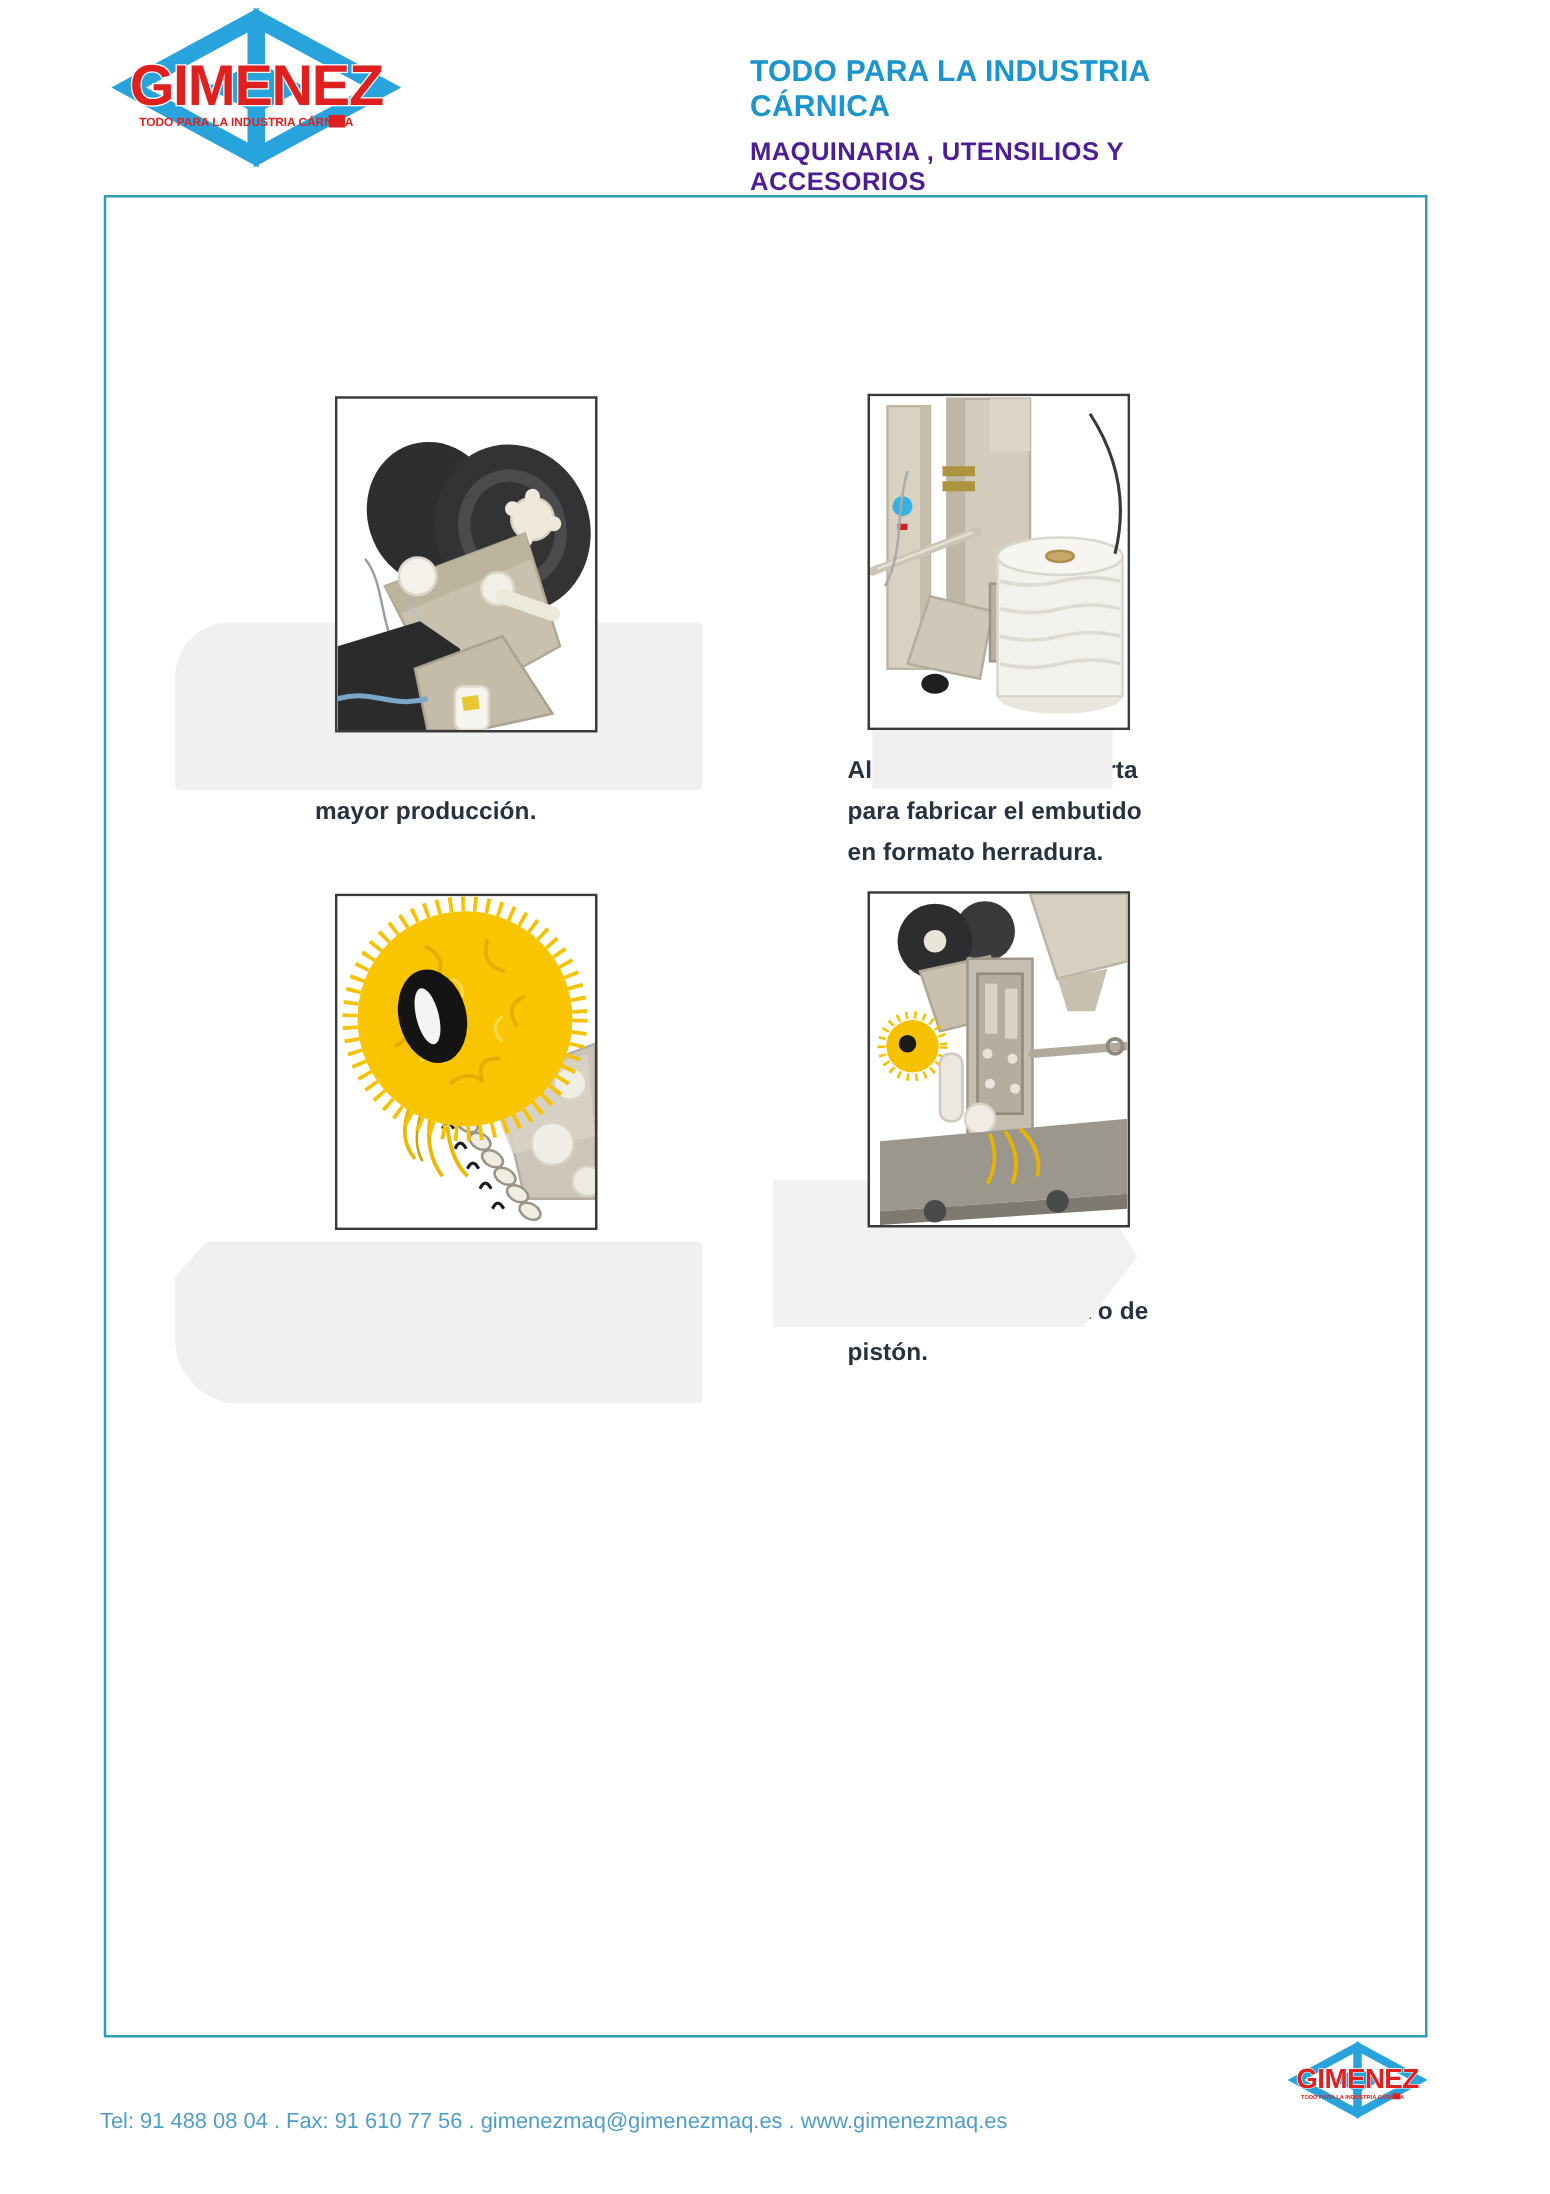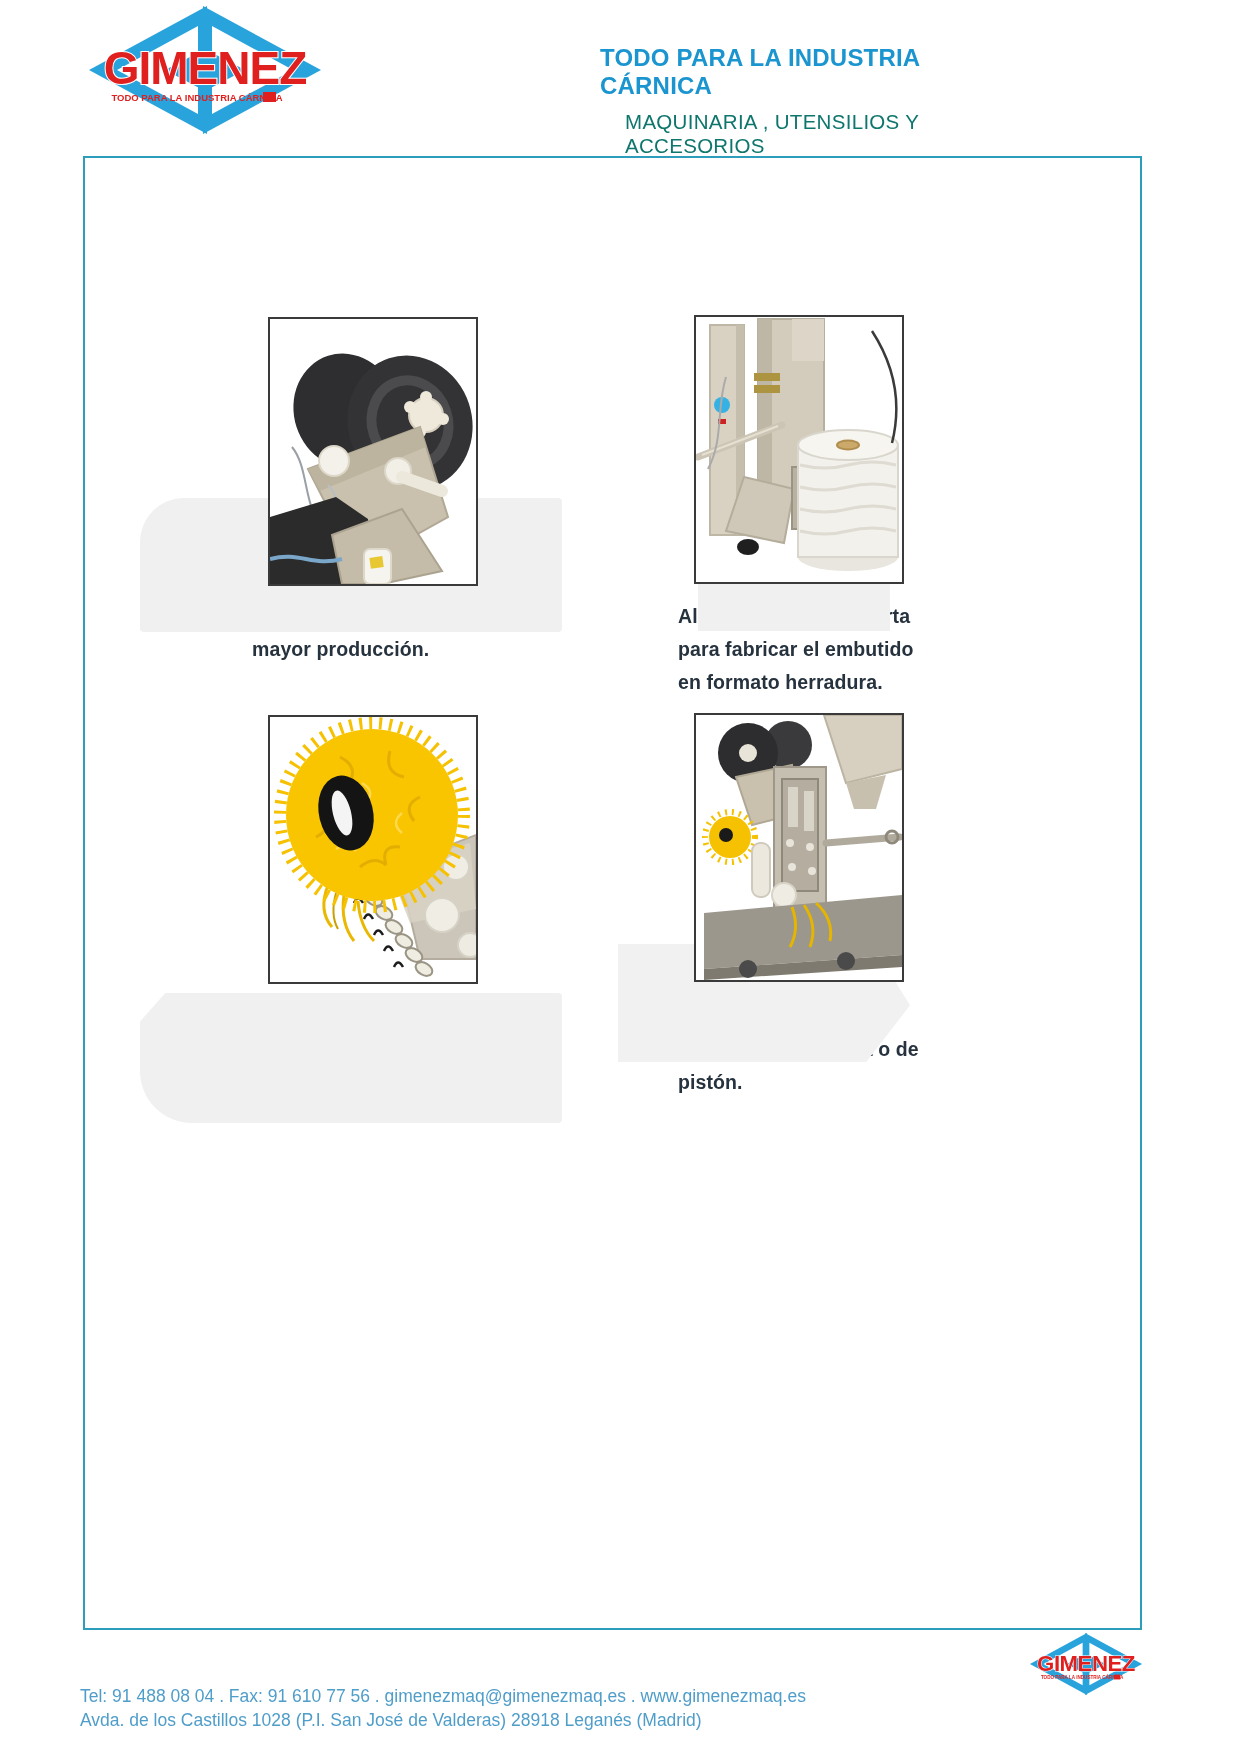--- a/index.html
+++ b/index.html
@@ -11,21 +11,21 @@
     overflow:hidden;
   }
   
   .logo-wrap{position:absolute;left:85px;top:4px;width:240px;height:132px;}
   .logo-small-wrap{position:absolute;left:1028px;top:1632px;width:116px;height:64px;}
   .header-text{position:absolute;left:600px;top:44px;width:430px;}
   .header-title{
     font-size:24px;font-weight:bold;color:#1b95cf;letter-spacing:0.2px;
   }
   .header-subtitle{
-    margin-top:10px;font-size:20.5px;font-weight:normal;color:#0f766e;letter-spacing:0.3px;margin-left:25px;
+    margin-top:10px;font-size:20.5px;font-weight:bold;color:#4c1d95;letter-spacing:0.3px;
   }
   
   .main-box{
     position:absolute;left:83px;top:156px;width:1059px;height:1474px;
     border:2px solid #2d9dbc;background:#ffffff;box-sizing:border-box;
   }
   
   .swoosh{position:absolute;background:#f0f0f0;z-index:1;}
   .sw1{left:140px;top:498px;width:422px;height:134px;border-radius:44px 4px 4px 4px;}
   .sw2{left:698px;top:455px;width:192px;height:176px;}
@@ -252,21 +252,20 @@
         <path d="M96,192 q8,22 -2,40"></path>
           <path d="M108,190 q14,20 6,42"></path>
           <path d="M120,188 q18,16 14,38"></path>
       </g>
     </svg>
   </figure>
   <figcaption class="caption p4c">Trabaja conectada a embutidora continua o de pistón.</figcaption>
 
   <div class="footer-text">
     <div>Tel: 91 488 08 04 . Fax: 91 610 77 56 . gimenezmaq@gimenezmaq.es . www.gimenezmaq.es</div>
-    <div>Avda. de los Castillos 1028 (P.I. San José de Valderas) 28918 Leganés (Madrid)</div>
   </div>
 
   <div class="logo-small-wrap">
     <svg width="116" height="64" viewBox="0 0 240 132">
       <polygon points="122,2 122,130 4,66" fill="#29a3dc"></polygon>
       <polygon points="113,22 113,110 32,66" fill="#ffffff"></polygon>
       <polygon points="118,2 118,130 236,66" fill="#29a3dc"></polygon>
       <polygon points="127,22 127,110 208,66" fill="#ffffff"></polygon>
       <polygon points="122,44 122,88 80,66" fill="#29a3dc"></polygon>
       <polygon points="118,44 118,88 160,66" fill="#29a3dc"></polygon>

